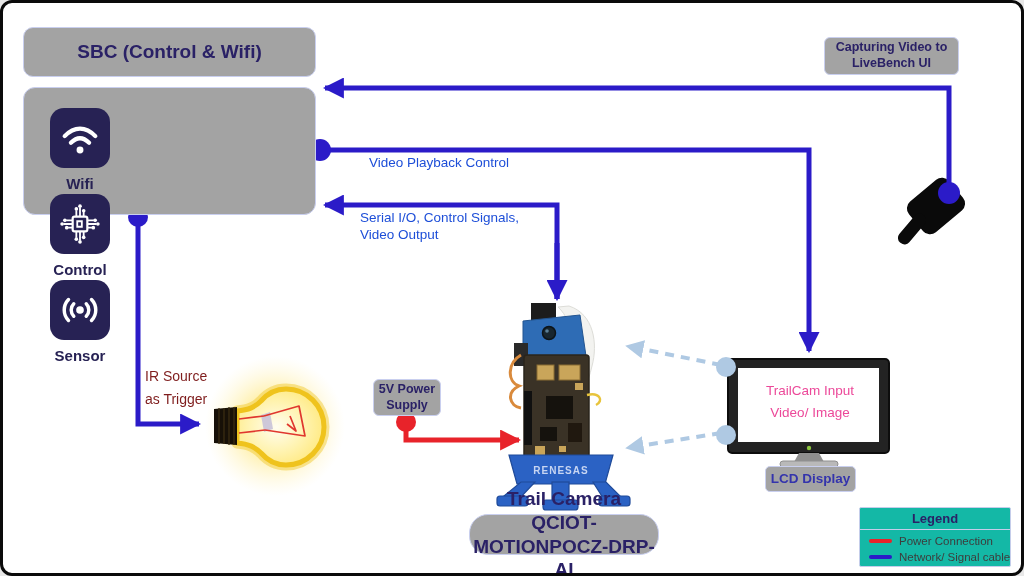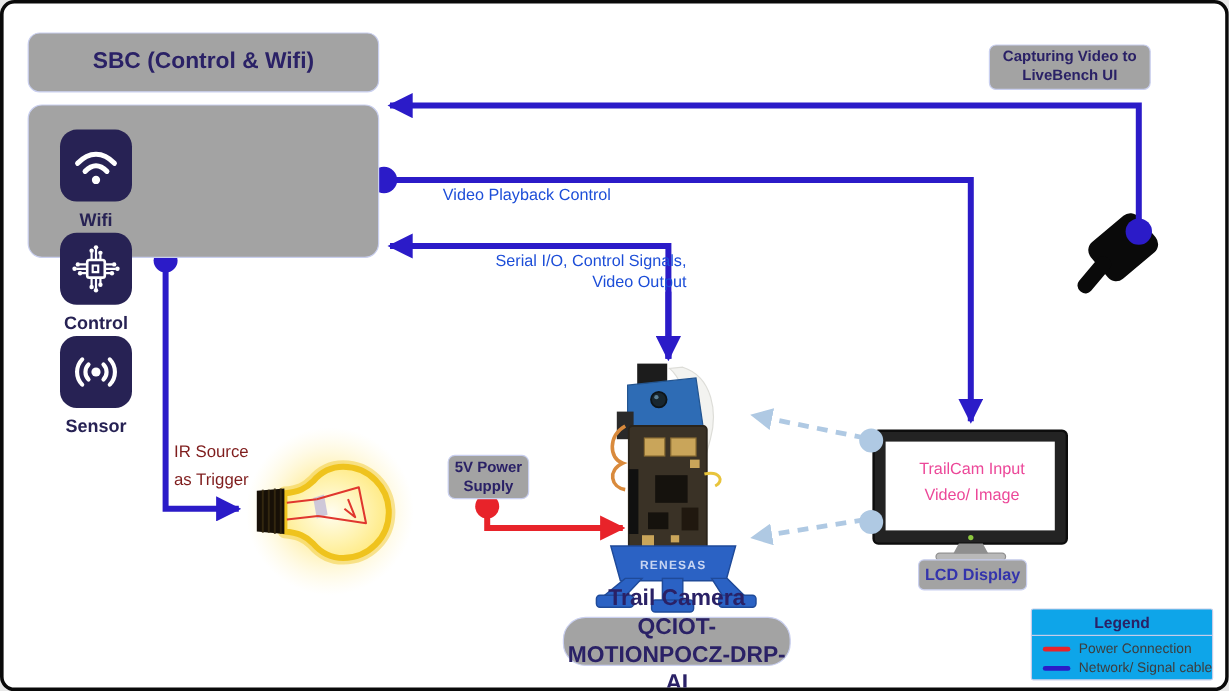--- a/index.html
+++ b/index.html
@@ -21,25 +21,25 @@
     flex-direction:column;align-items:flex-start;justify-content:space-between;padding:20px 20px 0 20px;}
   .module{display:flex;flex-direction:column;align-items:center;width:72px;}
   .tile{width:60px;height:60px;border-radius:14px;background:#272254;display:flex;align-items:center;justify-content:center;}
   .module-label{margin-top:7px;font-size:15px;font-weight:bold;color:#272254;}
   .capture-box{left:821px;top:34px;width:135px;height:38px;border-radius:6px;font-size:12.5px;}
   .power-box{left:370px;top:376px;width:68px;height:37px;border-radius:6px;font-size:12.5px;}
   .trailcam-box{left:466px;top:511px;width:190px;height:41px;border-radius:19px;font-size:19px;}
   .lcd-box{left:762px;top:463px;width:91px;height:26px;border-radius:5px;font-size:13.5px;color:#3434AC;}
   .free-label{position:absolute;color:#1d4ed8;font-size:13.5px;}
   .lbl-playback{left:366px;top:152px;}
-  .lbl-serial{left:357px;top:206px;width:212px;text-align:right;line-height:17px;}
+  .lbl-serial{left:357px;top:206px;width:212px;text-align:left;line-height:17px;}
   .lbl-ir{left:142px;top:362px;line-height:23px;font-size:14px;color:#7f1d1d;}
   .monitor-text{position:absolute;left:737px;top:377px;width:140px;text-align:center;
     font-size:13.5px;color:#ec4899;line-height:1.6;font-weight:400;}
-  .legend{position:absolute;left:856px;top:504px;width:152px;height:60px;background:#0ea5e9;
+  .legend{position:absolute;left:856px;top:504px;width:152px;height:60px;background:#14b8a6;
     border:1px solid #C5CDEA;border-radius:2px;}
   .legend-title{height:22px;display:flex;align-items:center;justify-content:center;
     font-size:13px;font-weight:bold;color:#2A2166;border-bottom:1px solid #C5CDEA;}
   .legend-items{padding:5px 9px 0 9px;}
   .legend-row{display:flex;align-items:center;gap:7px;margin-bottom:4px;}
   .swatch{width:23px;height:4px;border-radius:2px;flex:0 0 auto;}
   .sw-red{background:#E8232A;}
   .sw-blue{background:#2B1BC8;}
   .legend-label{font-size:11.5px;color:#3d3d3d;white-space:nowrap;}
 </style>

